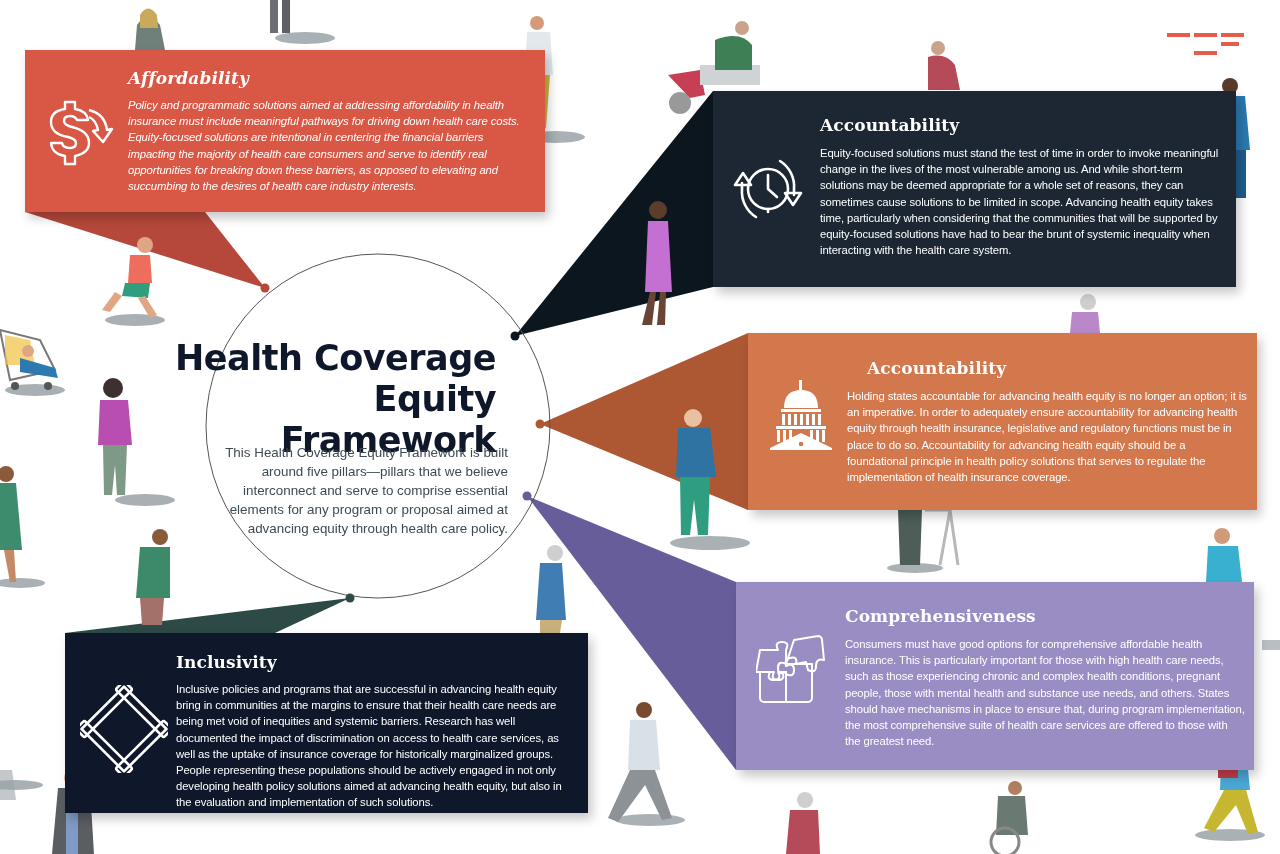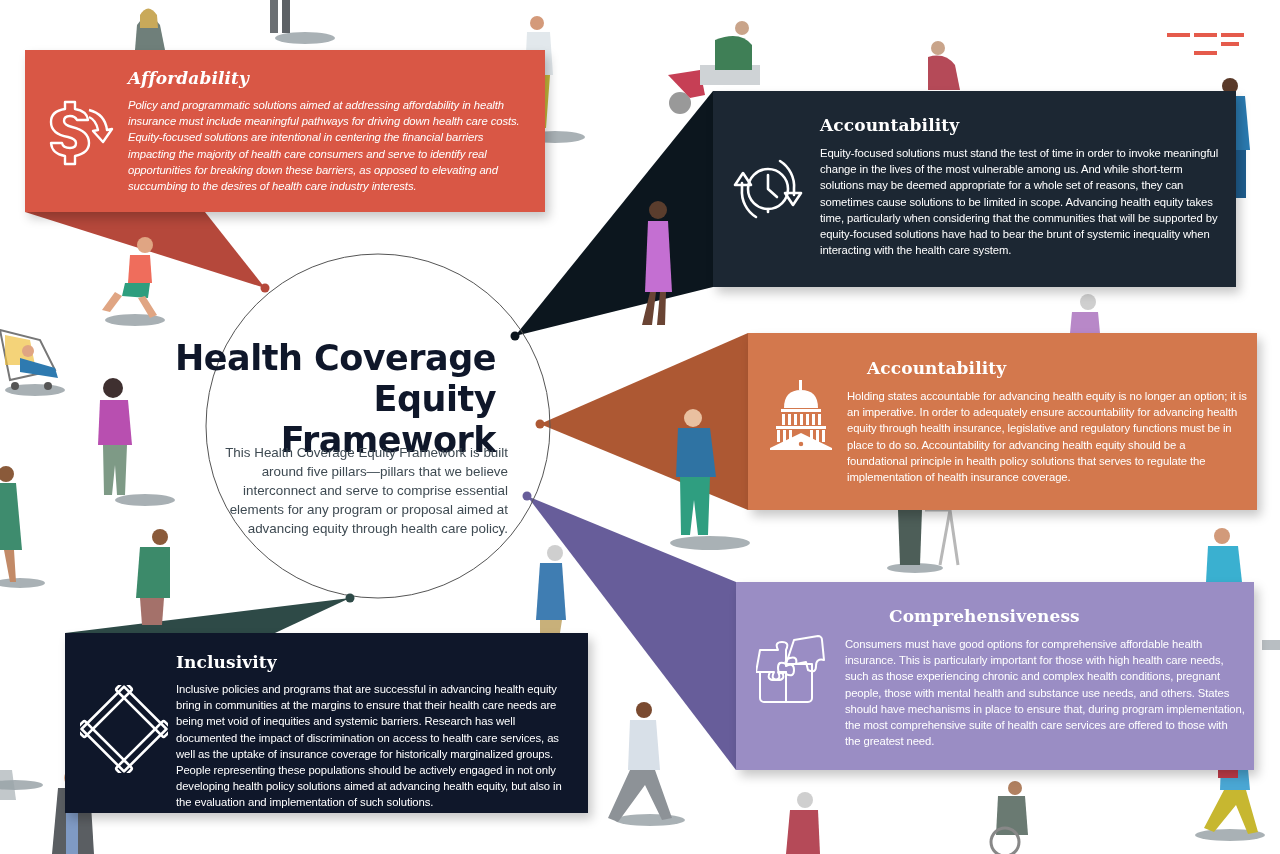--- a/index.html
+++ b/index.html
@@ -16,21 +16,21 @@
   #afford .icon{left:20px;top:46px;}
   #sustain{left:713px;top:91px;width:523px;height:196px;background:#1c2733;}
   #sustain h2{left:107px;top:24px;}
   #sustain p{left:107px;top:54px;width:405px;}
   #sustain .icon{left:17px;top:60px;}
   #account{left:748px;top:333px;width:509px;height:177px;background:#d3784d;}
   #account h2{left:99px;top:25px;margin-left:20px;}
   #account p{left:99px;top:55px;width:400px;}
   #account .icon{left:20px;top:45px;}
   #compre{left:736px;top:582px;width:518px;height:188px;background:#9a8dc4;}
-  #compre h2{left:109px;top:24px;margin-left:44px;}
+  #compre h2{left:109px;top:24px;}
   #compre p{left:109px;top:54px;width:400px;}
   #compre .icon{left:20px;top:50px;}
   #inclus{left:65px;top:633px;width:523px;height:180px;background:#0f172a;}
   #inclus h2{left:111px;top:19px;}
   #inclus p{left:111px;top:48px;width:400px;}
   #inclus .icon{left:15px;top:52px;}
   .center-title{position:absolute;left:160px;top:338px;width:336px;text-align:right;margin:0;
     font-family:"DejaVu Sans",sans-serif;font-weight:bold;font-size:35px;line-height:41px;color:#0f172a;letter-spacing:-0.5px;}
   .center-desc{position:absolute;left:205px;top:431px;width:291px;text-align:right;margin:12px;
     font-family:Liberation Sans, sans-serif;font-size:13.4px;line-height:19px;color:#3e4a52;}

